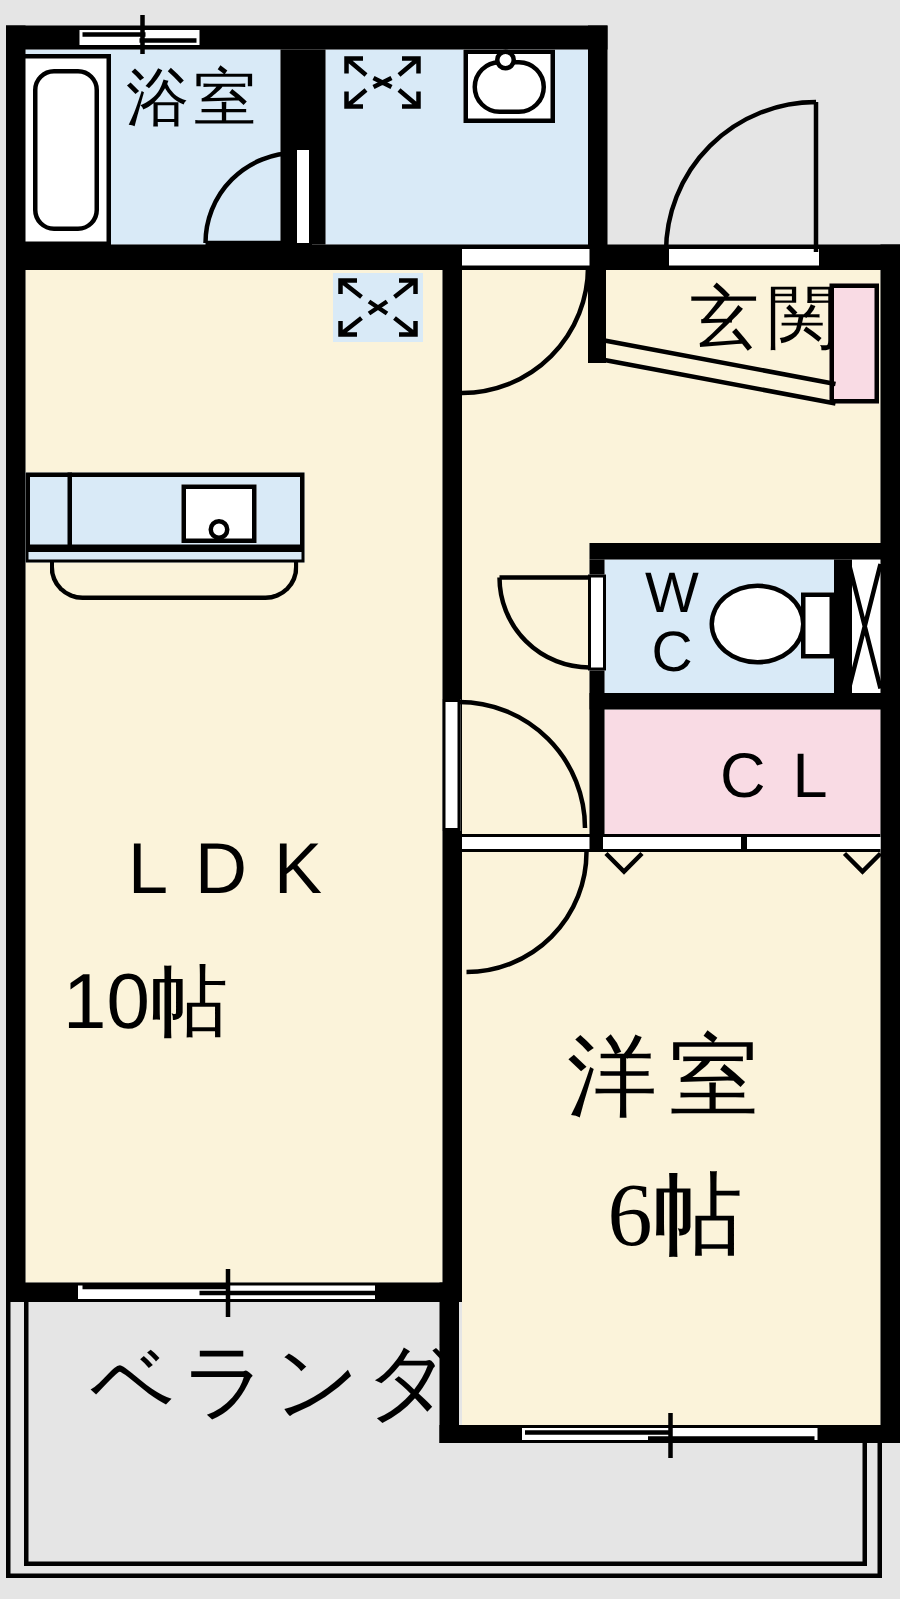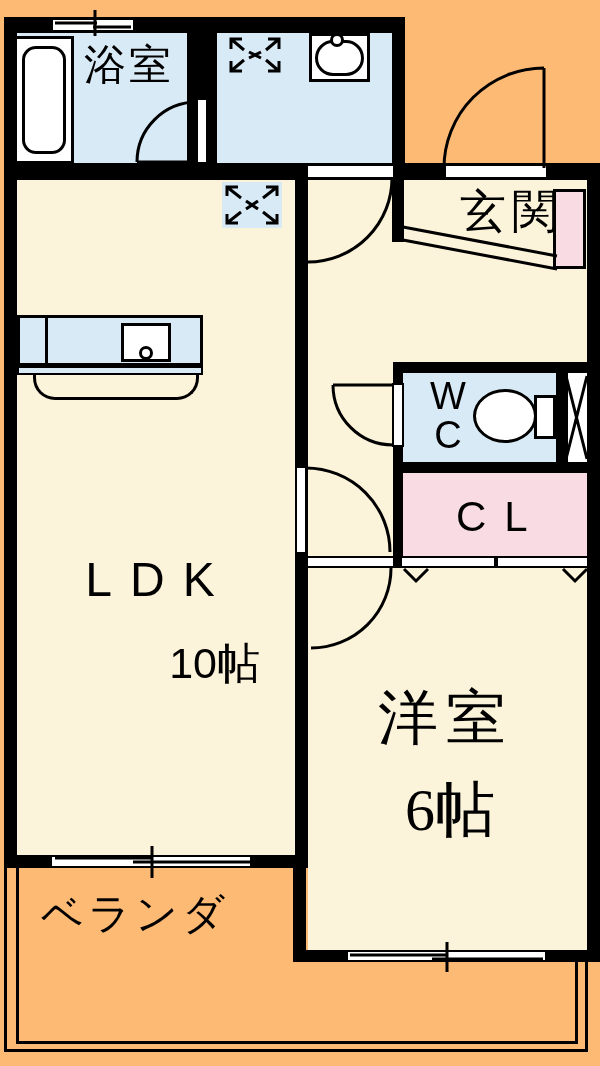--- a/index.html
+++ b/index.html
@@ -1,16 +1,16 @@
 <!DOCTYPE html>
 <html><head>
 <meta charset="utf-8">
 <style>
   html,body{margin:0;padding:0;background:#fff;}
-  #plan{position:relative;width:600px;height:1066px;background:#fdba74;overflow:hidden;
+  #plan{position:relative;width:600px;height:1066px;background:#e5e5e5;overflow:hidden;
         font-family:"Liberation Sans","DejaVu Sans",sans-serif;color:#000;}
   .abs{position:absolute;}
   .room{position:absolute;}
   .wall{position:absolute;background:#000;}
   .open{position:absolute;background:#fff;}
   .leaf{position:absolute;background:#fff;border:2px solid #000;box-sizing:border-box;}
   .fx{position:absolute;box-sizing:border-box;border:3px solid #000;background:#fff;}
   .lbl{position:absolute;white-space:nowrap;line-height:1;}
   svg.overlay{position:absolute;left:0;top:0;pointer-events:none;}
   svg.overlay path, svg.overlay line{fill:none;stroke:#000;stroke-width:3;}
@@ -122,20 +122,20 @@
       M263,198 L277,187 M266,187 L277,187 L277,196
       M241,212 L227,223 M238,223 L227,223 L227,214
       M263,212 L277,223 M266,223 L277,223 L277,214
       M246,201 L258,209 M258,201 L246,209"></path>
   </svg>
 
   <div class="lbl" style="left:62px;top:44px;width:134px;font-size:42px;letter-spacing:3px;text-align:center;">浴室</div>
   <div class="lbl" style="left:460px;top:188px;font-size:46px;letter-spacing:6px;">玄関</div>
   <div class="lbl" style="left:426px;top:377px;width:44px;font-size:38px;text-align:center;">W</div>
   <div class="lbl" style="left:426px;top:416px;width:44px;font-size:38px;text-align:center;">C</div>
-  <div class="lbl" style="left:456px;top:496px;font-size:42px;letter-spacing:18px;">CL</div>
+  <div class="lbl" style="left:480px;top:496px;font-size:42px;letter-spacing:18px;">CL</div>
   <div class="lbl" style="left:52px;top:556px;width:196px;font-size:48px;letter-spacing:18px;text-align:center;text-indent:18px;">LDK</div>
-  <div class="lbl" style="left:64px;top:642px;width:196px;font-size:43px;text-align:right;">10帖</div>
+  <div class="lbl" style="left:42px;top:642px;width:196px;font-size:52px;text-align:left;">10帖</div>
   <div class="lbl" style="left:378px;top:688px;font-size:60px;letter-spacing:8px;">洋室</div>
   <div class="lbl" style="left:405px;top:780px;font-size:60px;font-family:Liberation Serif, serif;">6帖</div>
-  <div class="lbl" style="left:41px;top:893px;font-size:42px;letter-spacing:4px;">ベランダ</div>
+  <div class="lbl" style="left:60px;top:893px;font-size:56px;letter-spacing:4px;">ベランダ</div>
 
 </div>
 
 </body></html>

